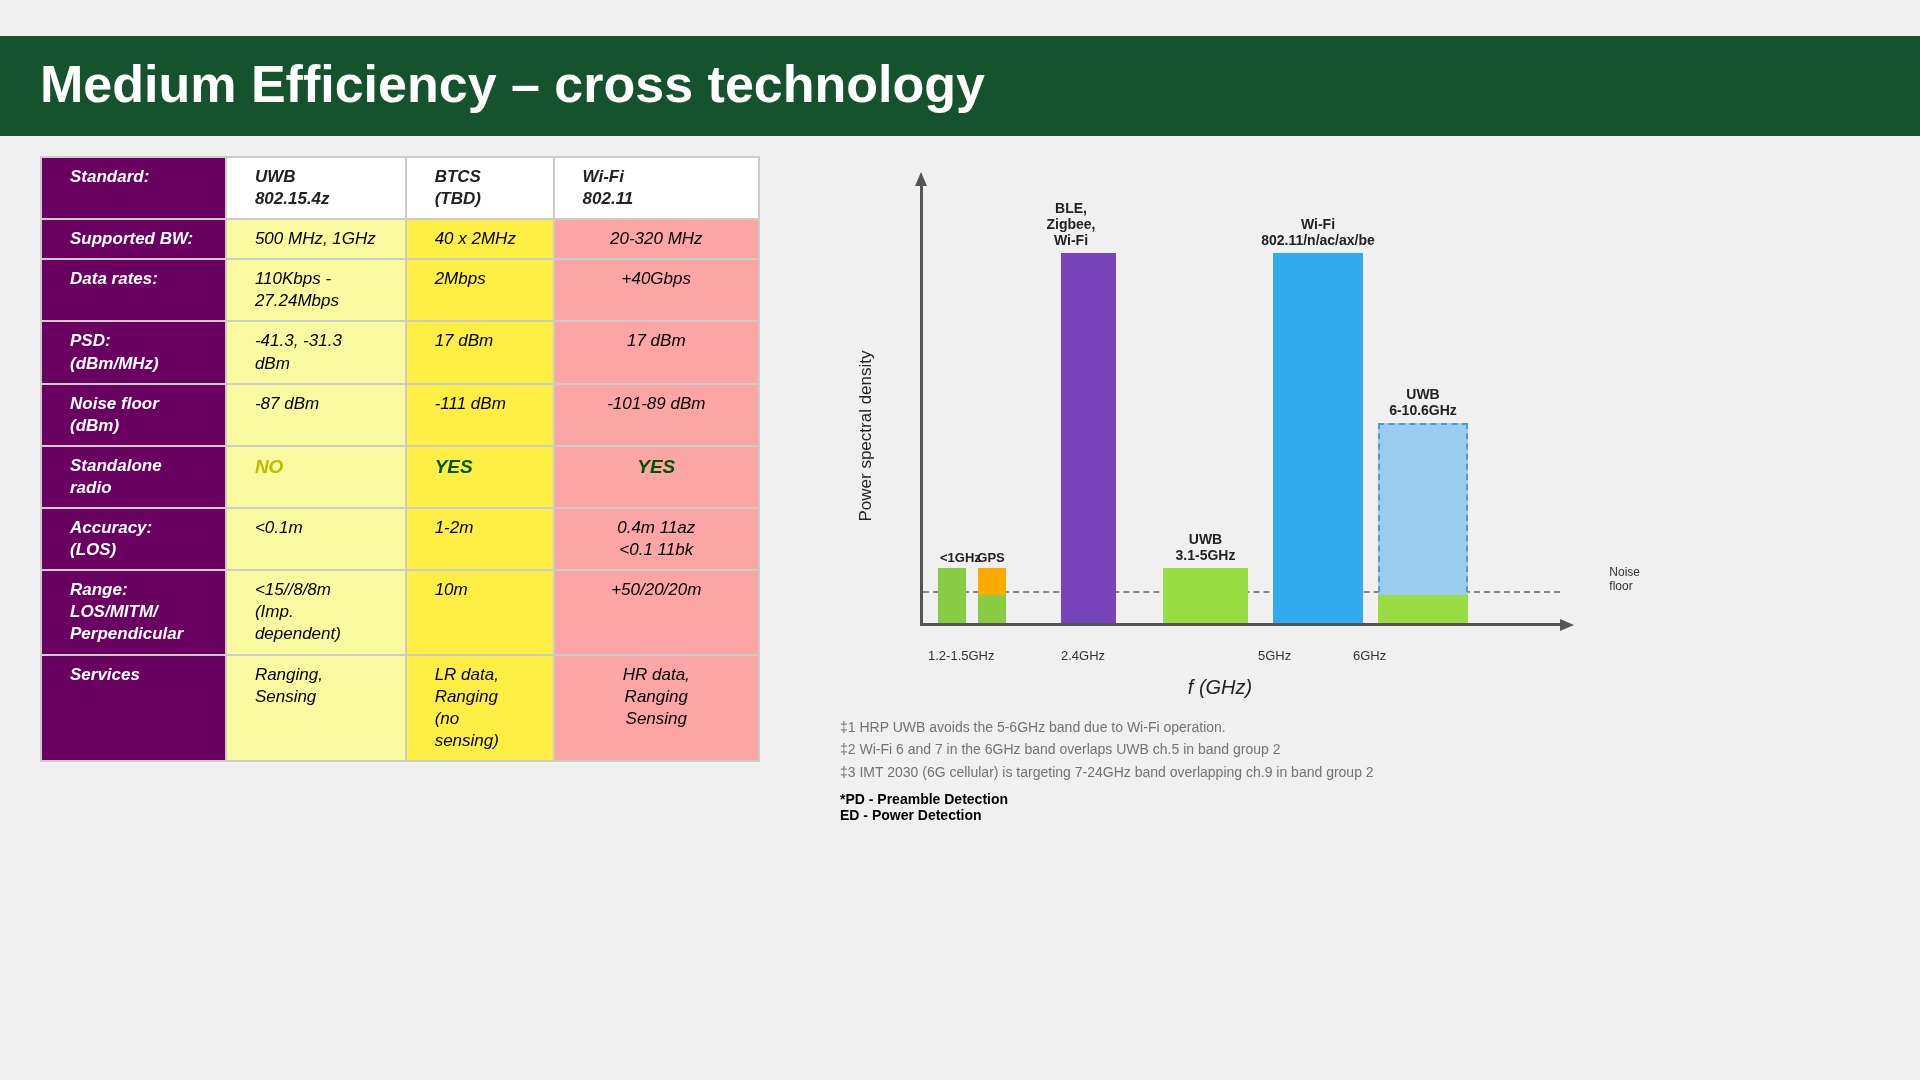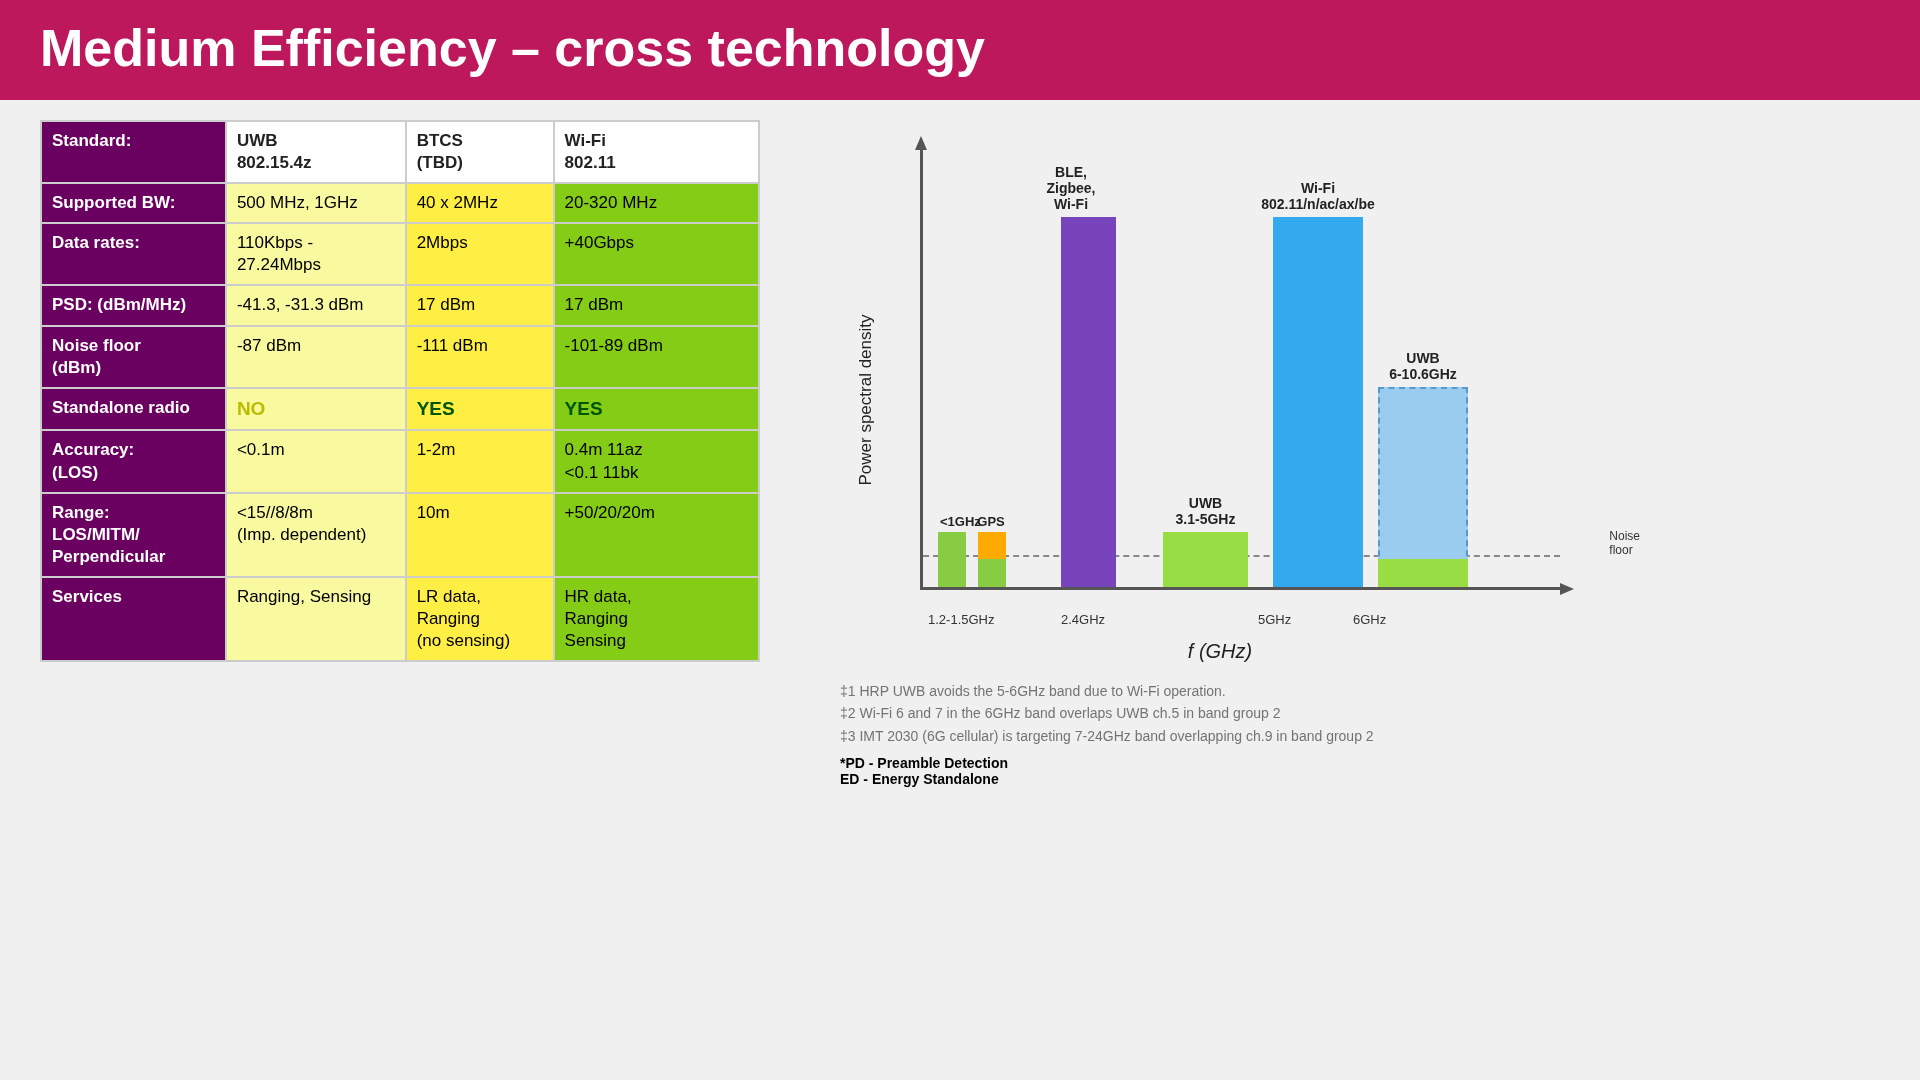--- a/index.html
+++ b/index.html
@@ -4,23 +4,24 @@
   <style>
     * { box-sizing: border-box; margin: 0; padding: 0; }
     body {
       width: 1920px;
       height: 1080px;
       background: #f0f0f0;
       font-family: Arial, sans-serif;
       overflow: hidden;
     }
     #header {
-      background: #be185d;
+      background: #14532d;
       padding: 18px 40px;
       height: 100px;
+      margin-top: 36px;
     }
     #header h1 {
       color: white;
       font-size: 52px;
       font-weight: bold;
     }
     #content {
       display: flex;
       padding: 20px 40px;
       gap: 40px;
@@ -29,43 +30,45 @@
     
     #table-section {
       flex: 0 0 720px;
     }
     table {
       border-collapse: collapse;
       width: 720px;
     }
     th, td {
       border: 2px solid #ccc;
-      padding: 8px 10px;
+      padding: 8px 28px;
       vertical-align: top;
       font-size: 17px;
       line-height: 1.3;
+      font-style: italic;
     }
     .row-header {
       background: #6a0060;
       color: white;
       font-weight: bold;
       font-size: 17px;
       width: 180px;
     }
     .col-uwb {
       background: #f9f9a0;
       width: 175px;
     }
     .col-btcs {
       background: #ffee44;
       width: 144px;
     }
     .col-wifi {
-      background: #84cc16;
+      background: #fca5a5;
       width: 200px;
+      text-align: center;
     }
     .header-row th {
       background: white;
       font-weight: bold;
       font-size: 17px;
       color: #222;
       border: 2px solid #ccc;
       text-align: left;
     }
     .header-row th:first-child {
@@ -292,16 +295,16 @@
       <div class="x-axis-title">f (GHz)</div>
     </div>
 
     <div id="footnotes">
       <div>‡1 HRP UWB avoids the 5-6GHz band due to Wi-Fi operation.</div>
       <div>‡2 Wi-Fi 6 and 7 in the 6GHz band overlaps UWB ch.5 in band group 2</div>
       <div>‡3 IMT 2030 (6G cellular) is targeting 7-24GHz band overlapping ch.9 in band group 2</div>
     </div>
     <div id="pd-ed">
       <div>*PD - Preamble Detection</div>
-      <div>ED - Energy Standalone</div>
+      <div>ED - Power Detection</div>
     </div>
   </div>
 </div>
 
 </body></html>

